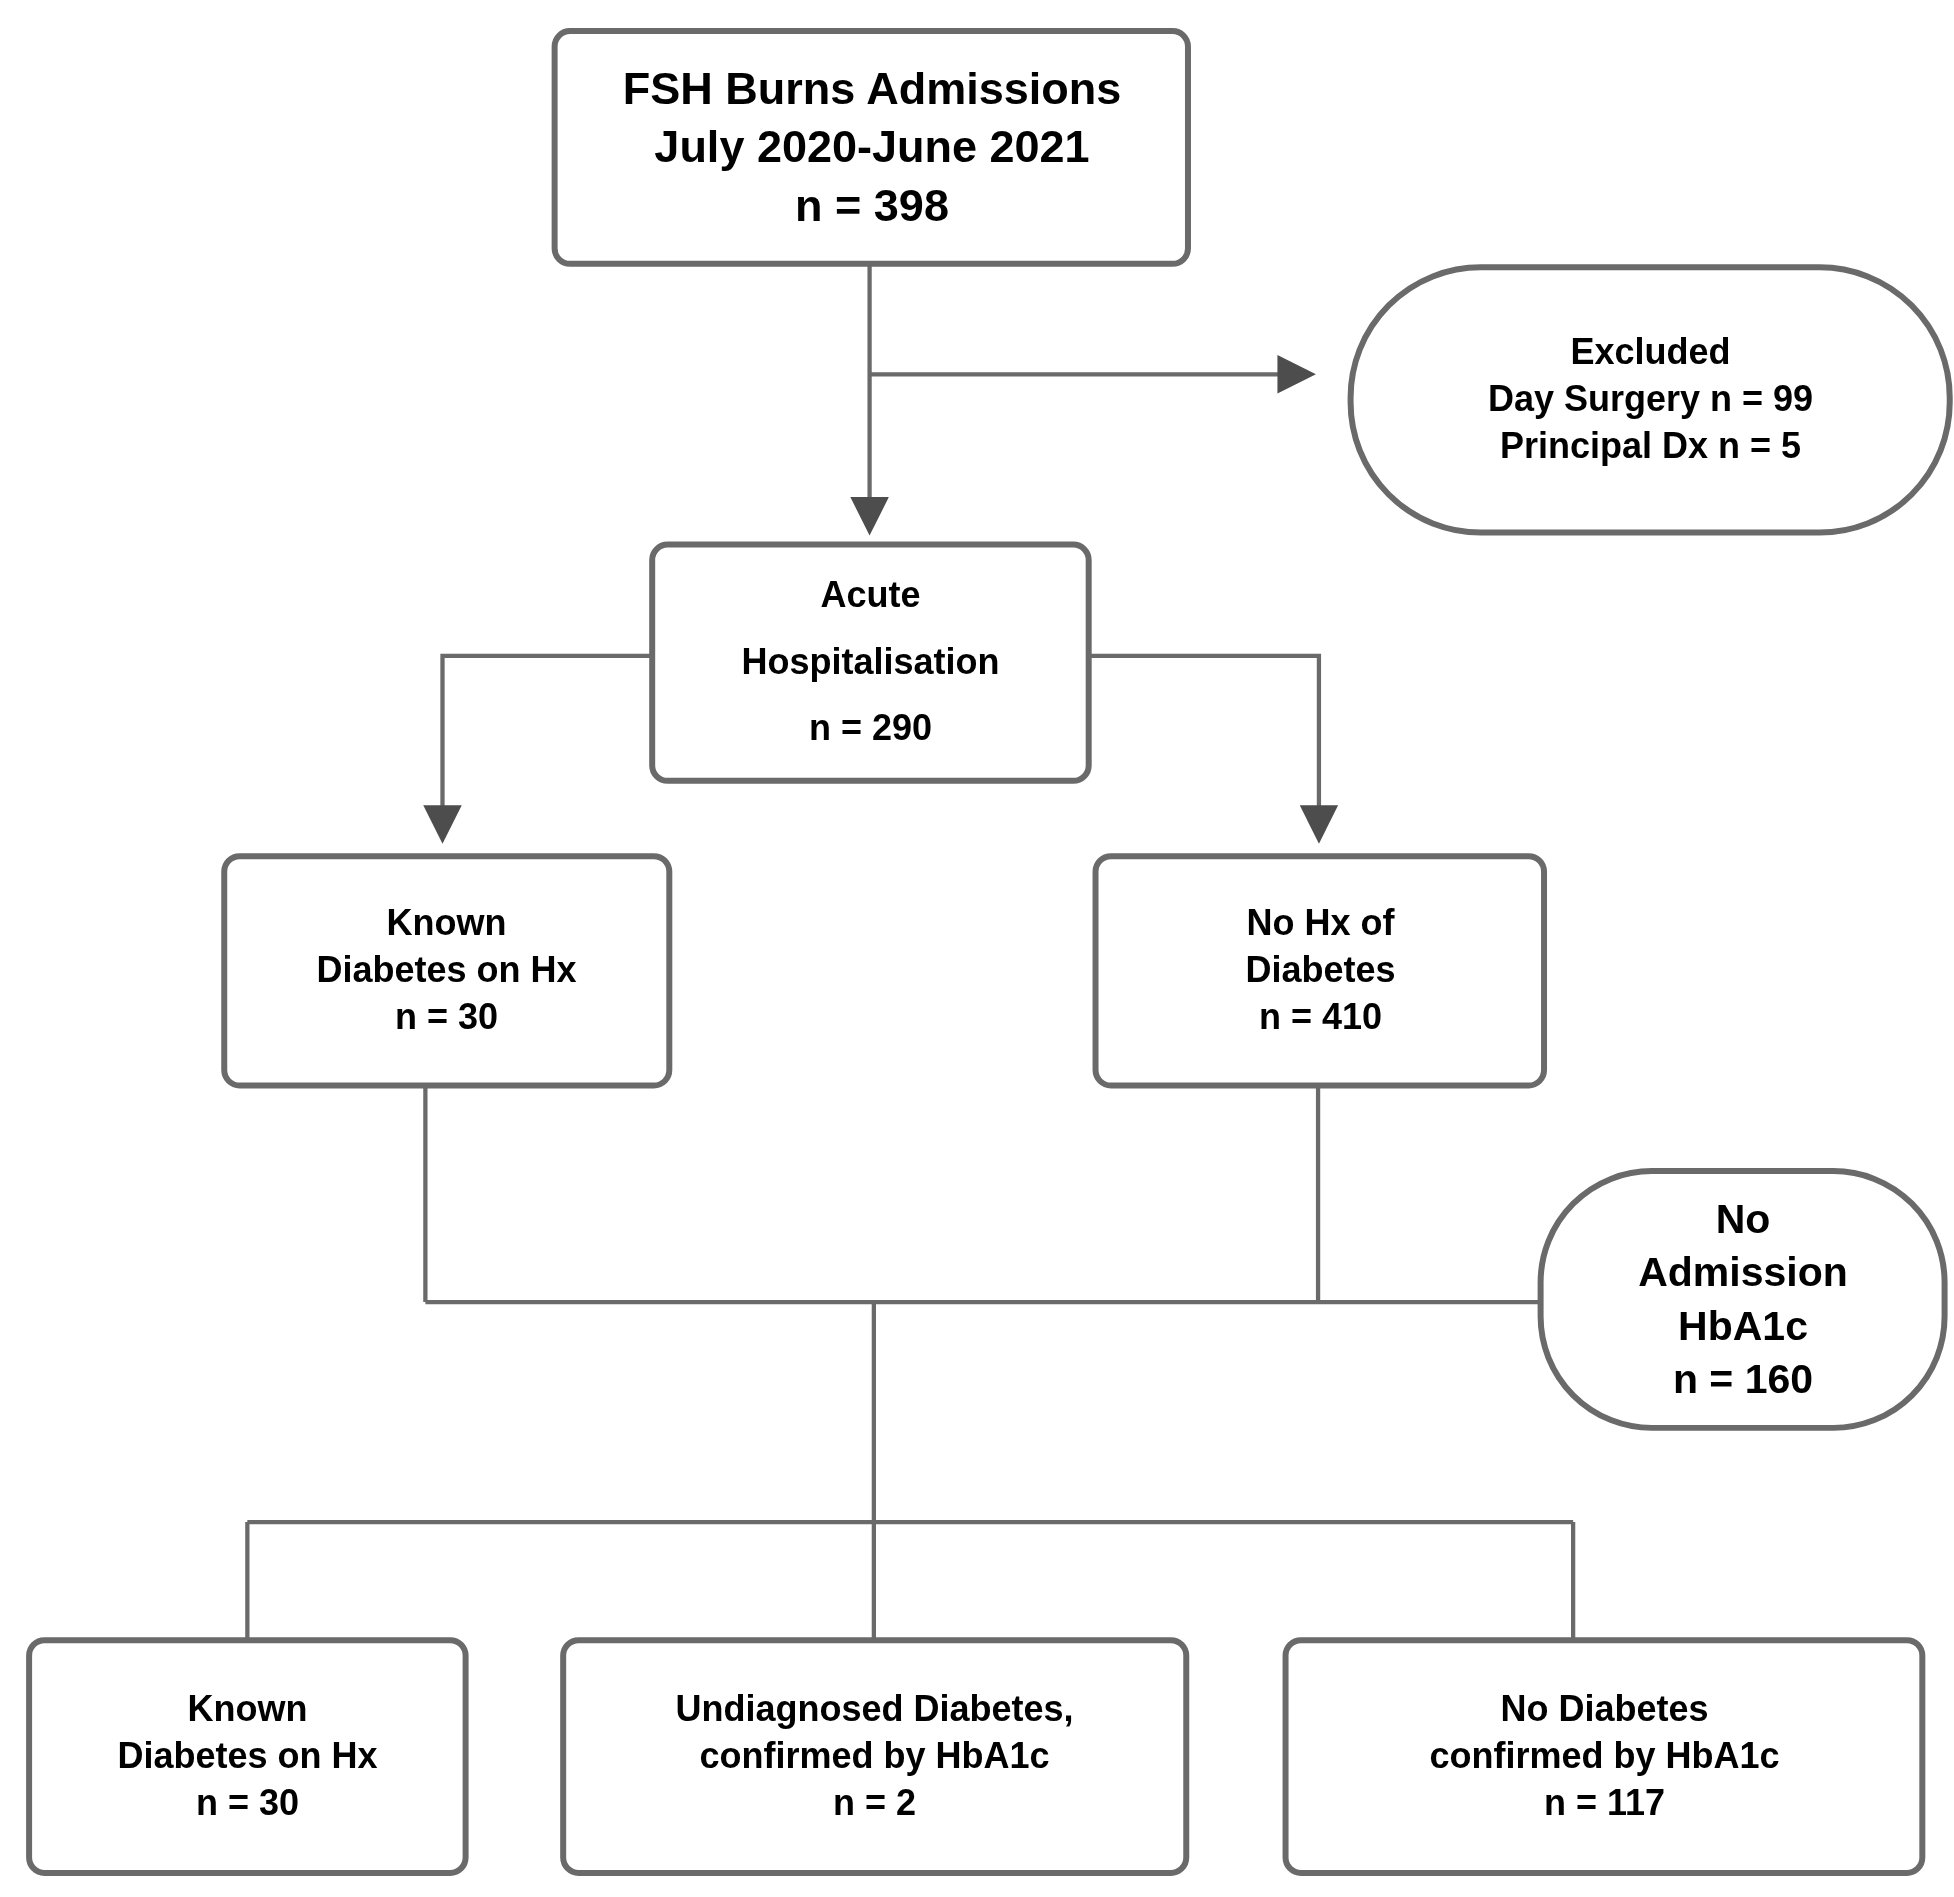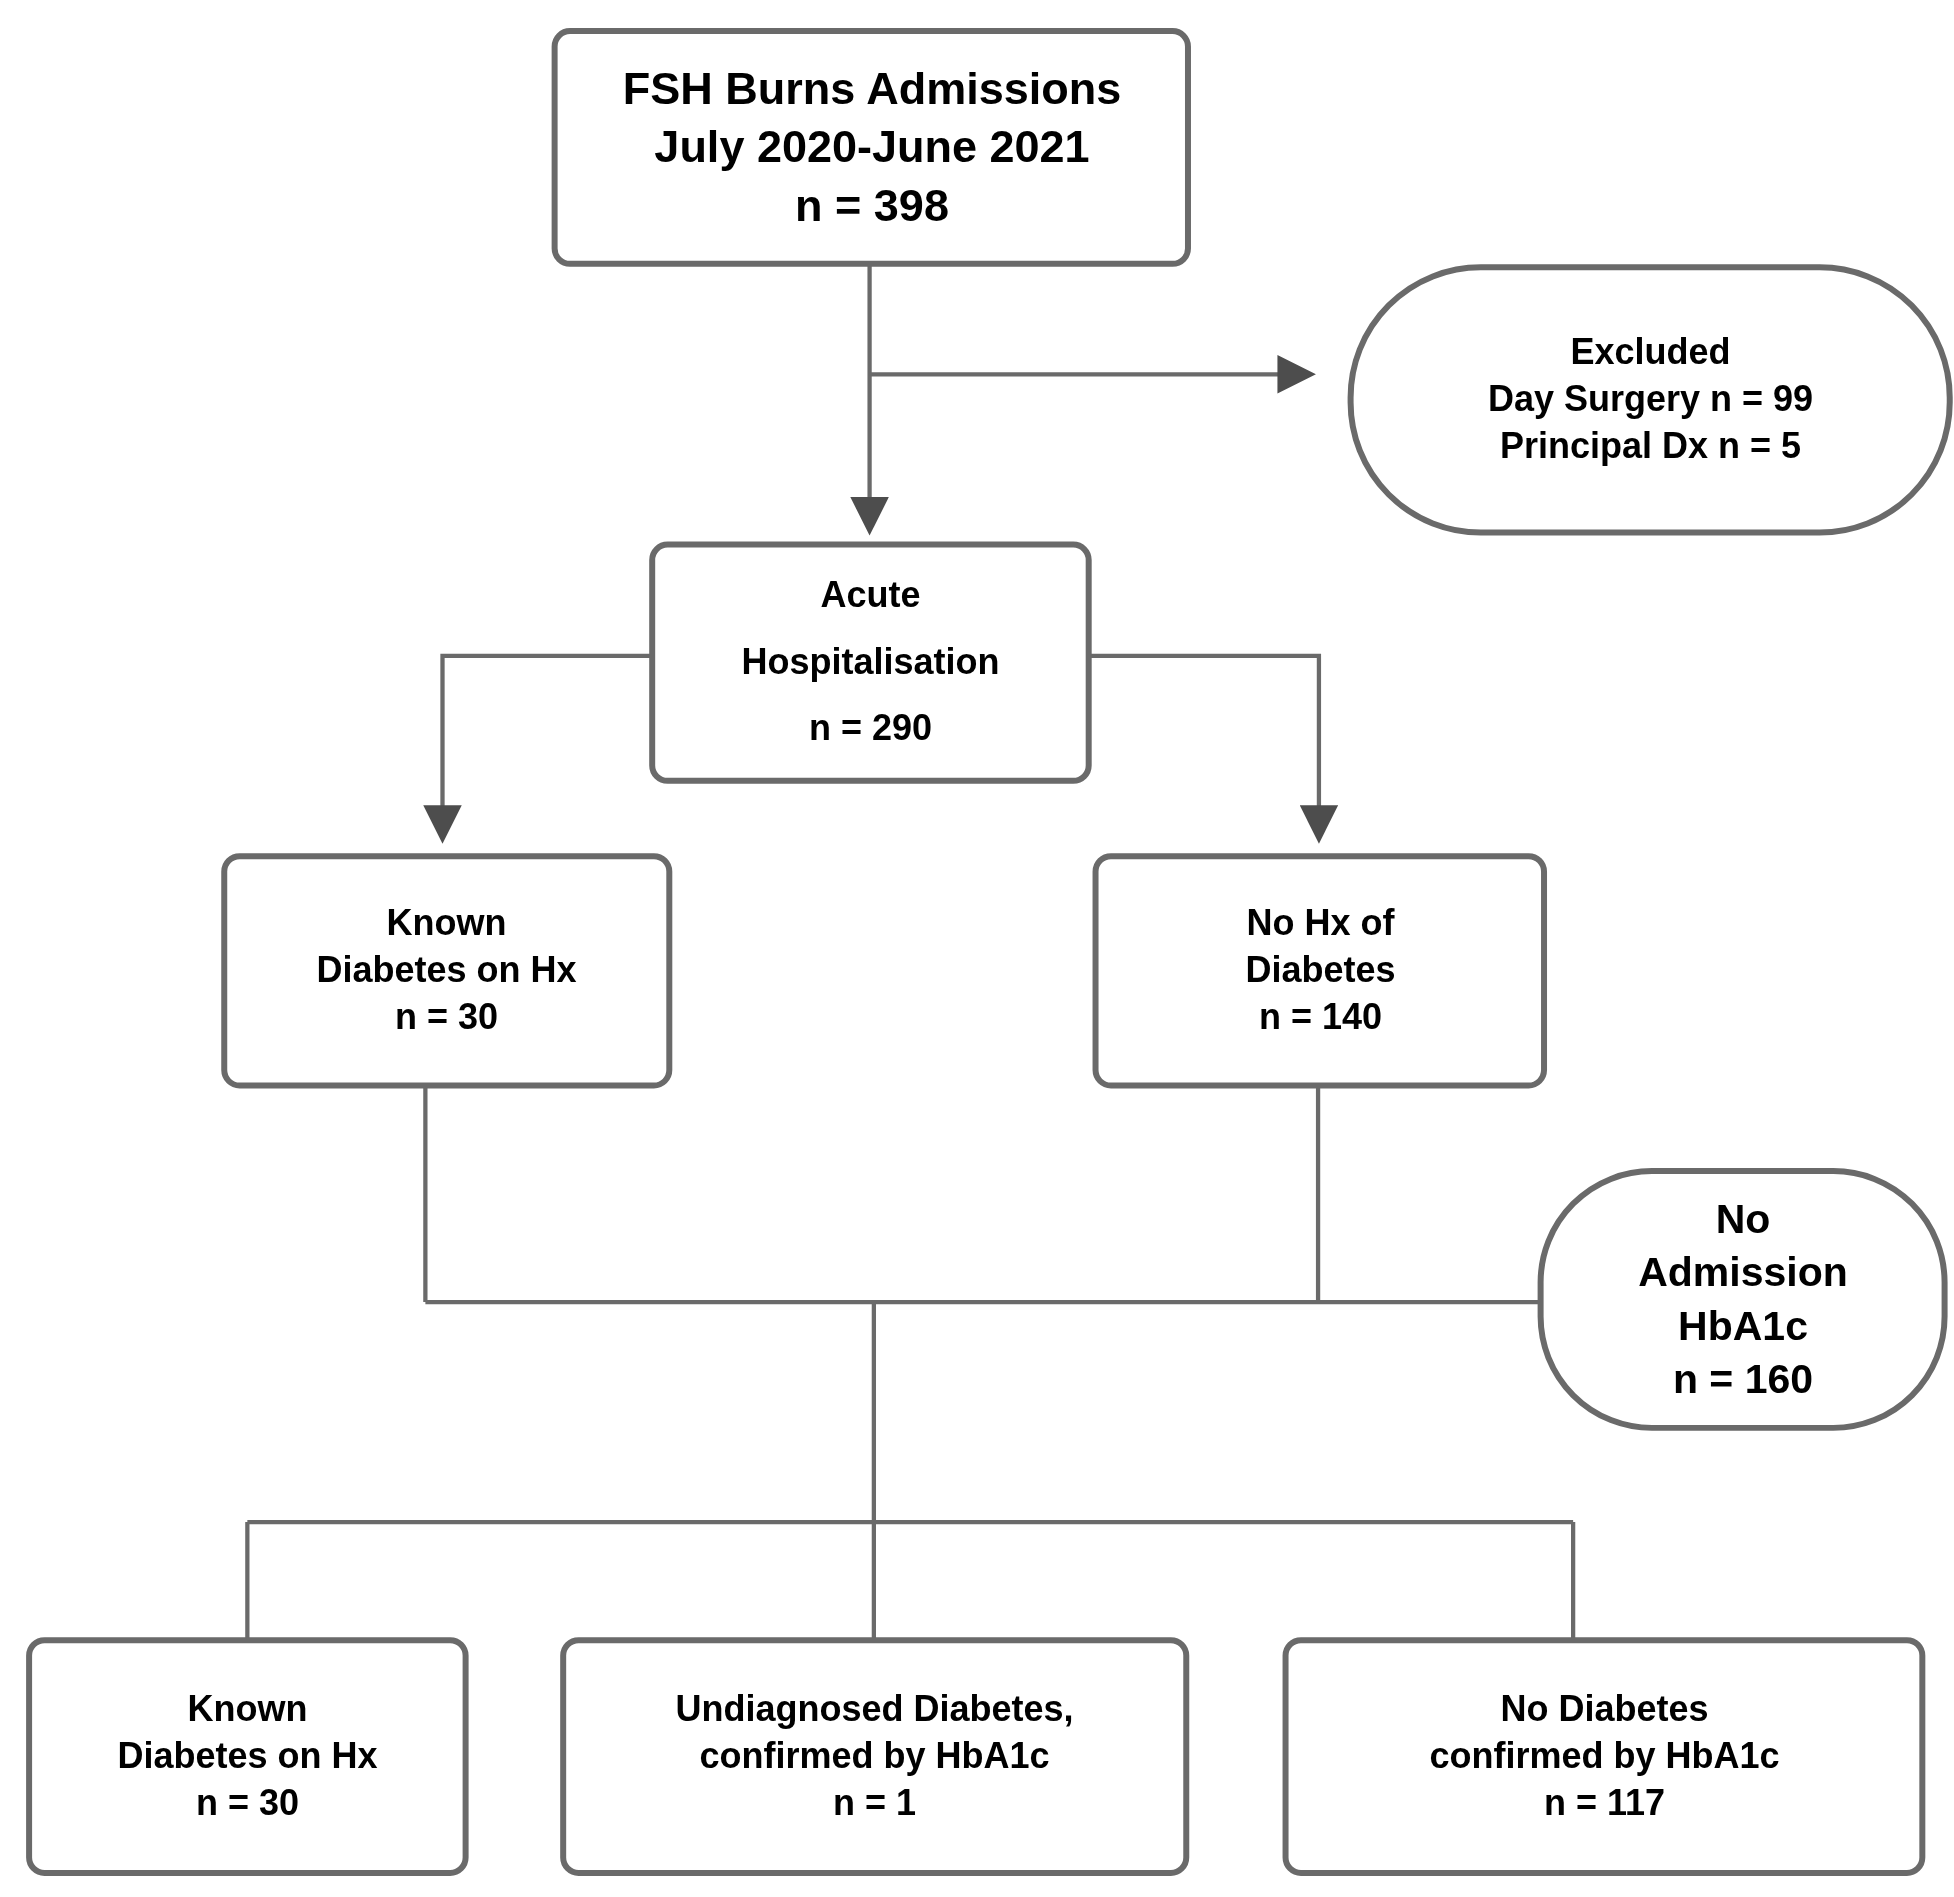--- a/index.html
+++ b/index.html
@@ -125,40 +125,40 @@
 
   <div class="node-text fs-50" style="left:224px; top:856px; width:445px; height:229px;">
     <span class="line">Known</span>
     <span class="line">Diabetes on Hx</span>
     <span class="line">n = 30</span>
   </div>
 
   <div class="node-text fs-50" style="left:1096px; top:856px; width:449px; height:229px;">
     <span class="line">No Hx of</span>
     <span class="line">Diabetes</span>
-    <span class="line">n = 140</span>
+    <span class="line">n = 410</span>
   </div>
 
   <div class="node-text fs-48" style="left:1541px; top:1171px; width:404px; height:257px;">
     <span class="line">No</span>
     <span class="line">Admission</span>
     <span class="line">HbA1c</span>
     <span class="line">n = 160</span>
   </div>
 
   <div class="node-text fs-50" style="left:29px; top:1640px; width:437px; height:233px;">
     <span class="line">Known</span>
     <span class="line">Diabetes on Hx</span>
     <span class="line">n = 30</span>
   </div>
 
   <div class="node-text fs-50" style="left:563px; top:1640px; width:623px; height:233px;">
     <span class="line">Undiagnosed Diabetes,</span>
     <span class="line">confirmed by HbA1c</span>
-    <span class="line">n = 1</span>
+    <span class="line">n = 2</span>
   </div>
 
   <div class="node-text fs-50" style="left:1286px; top:1640px; width:637px; height:233px;">
     <span class="line">No Diabetes</span>
     <span class="line">confirmed by HbA1c</span>
     <span class="line">n = 117</span>
   </div>
 
 </div>
 

